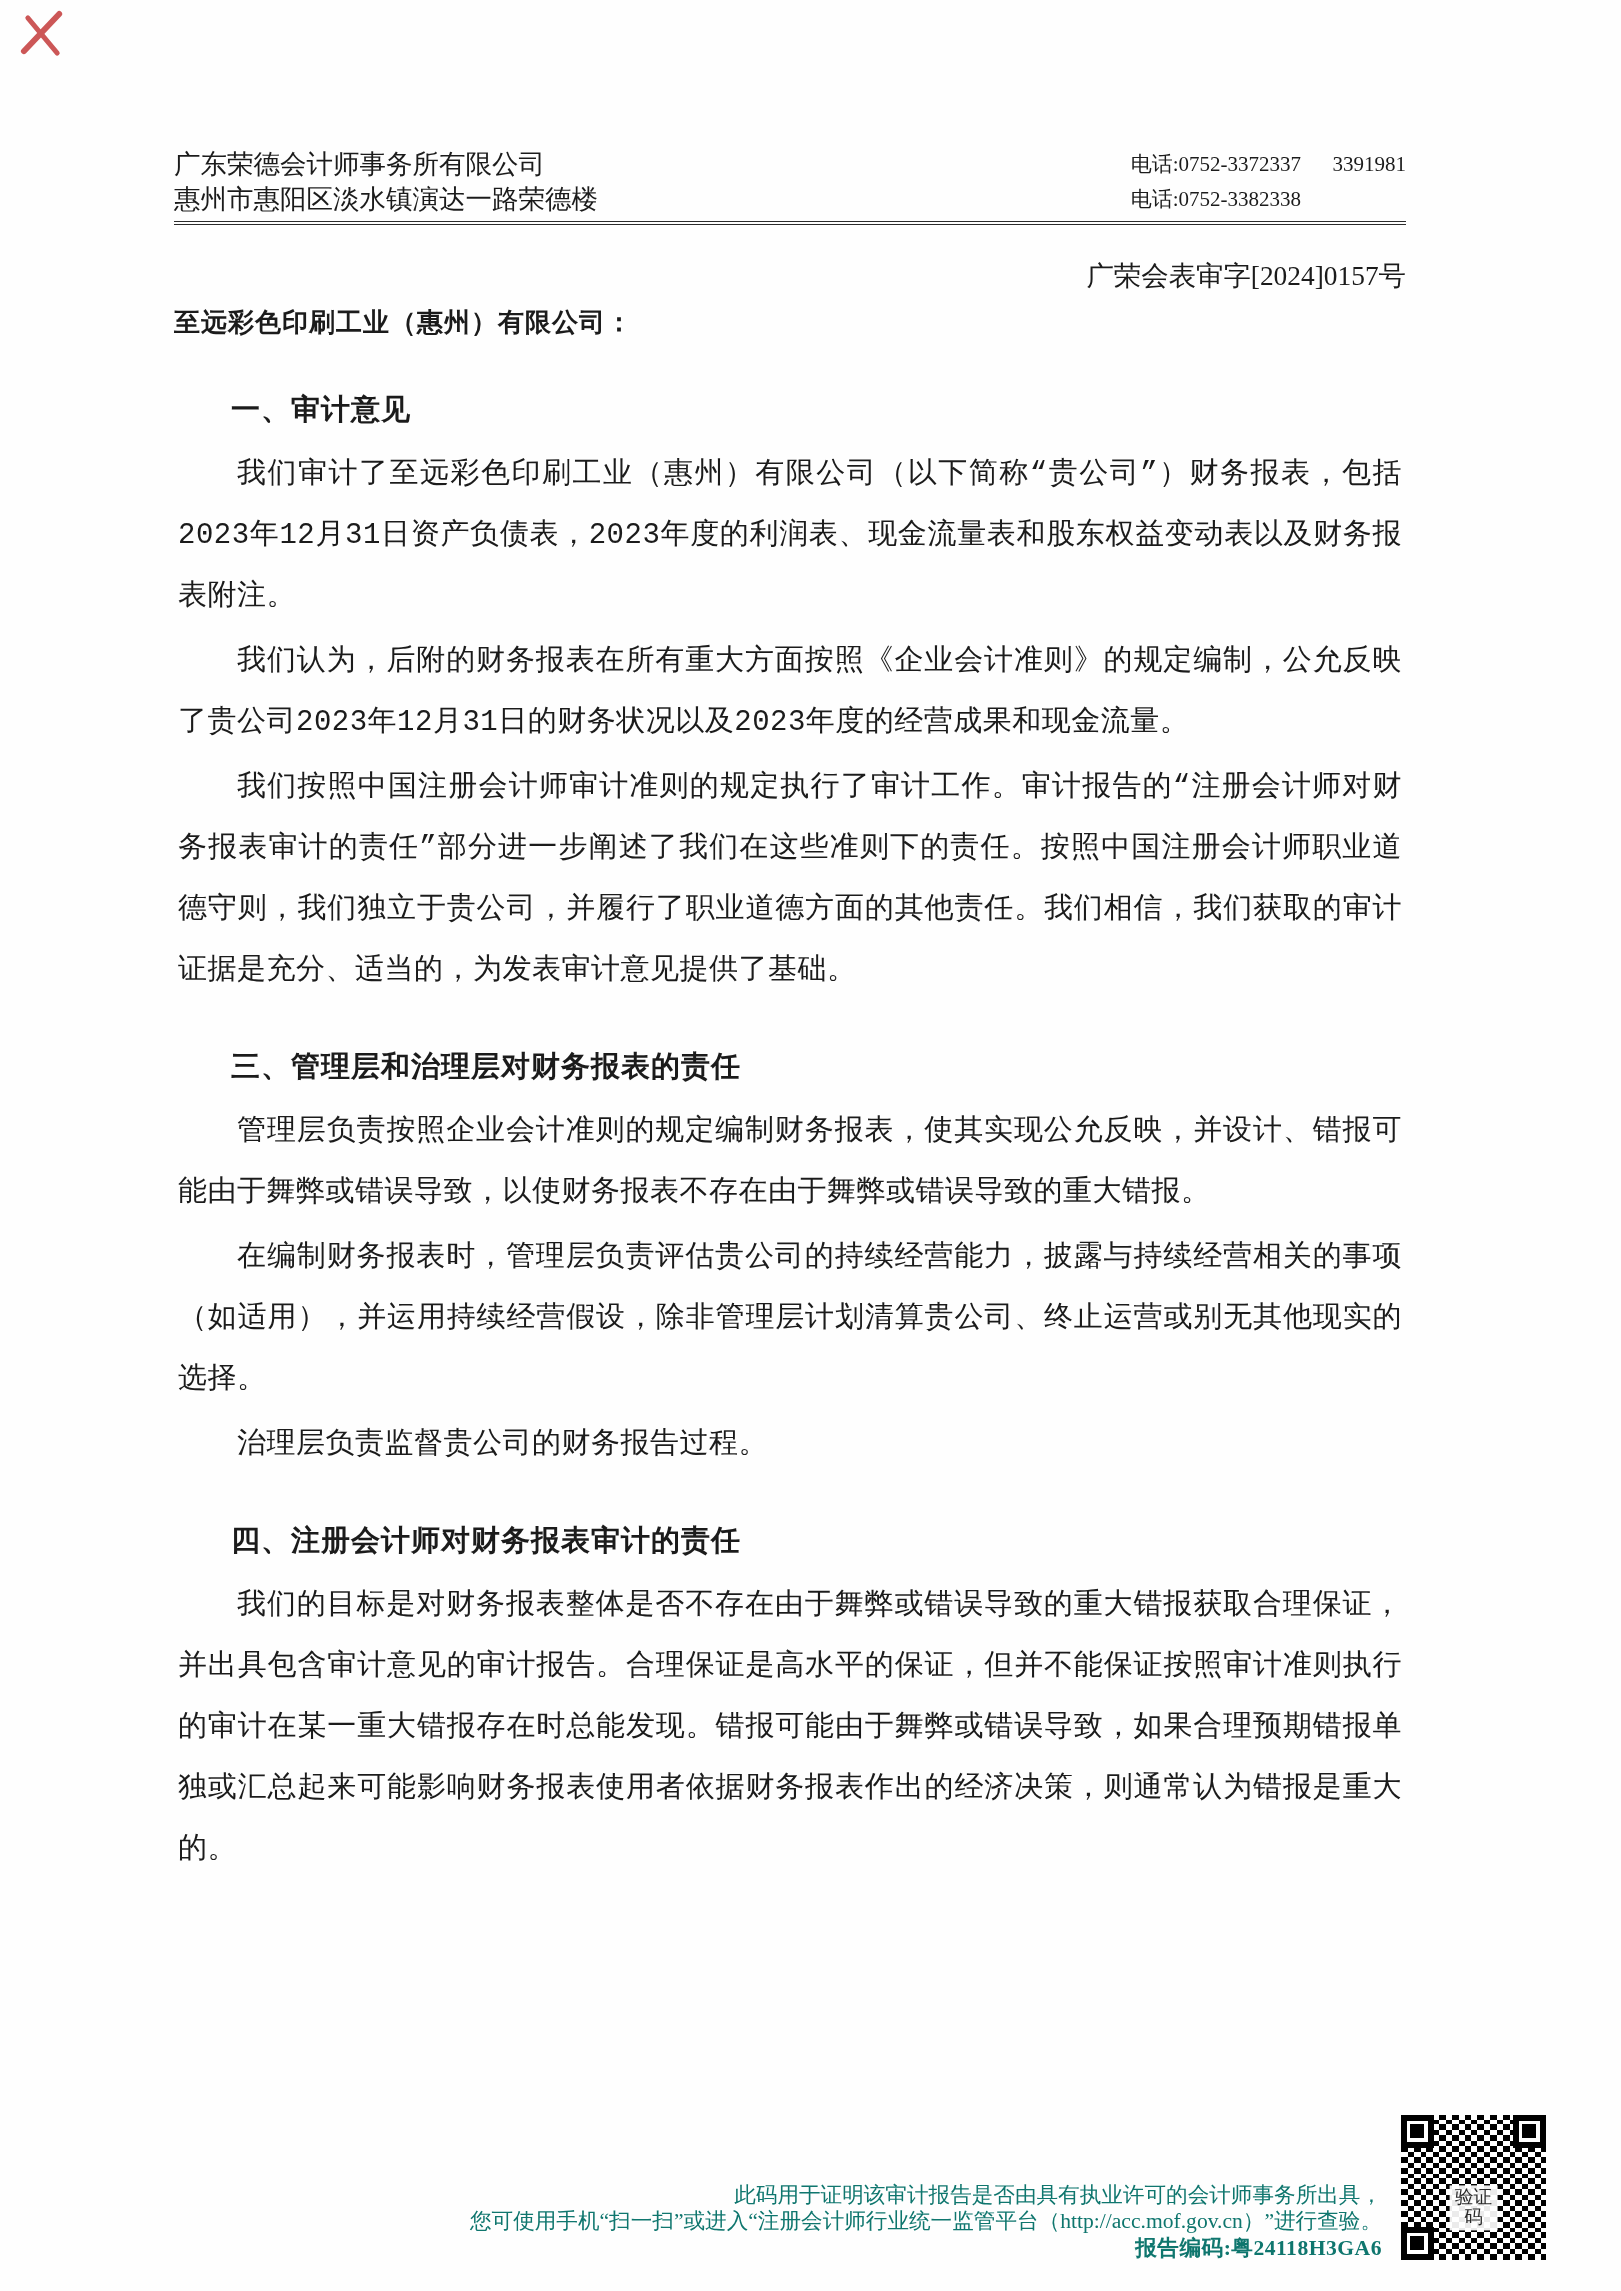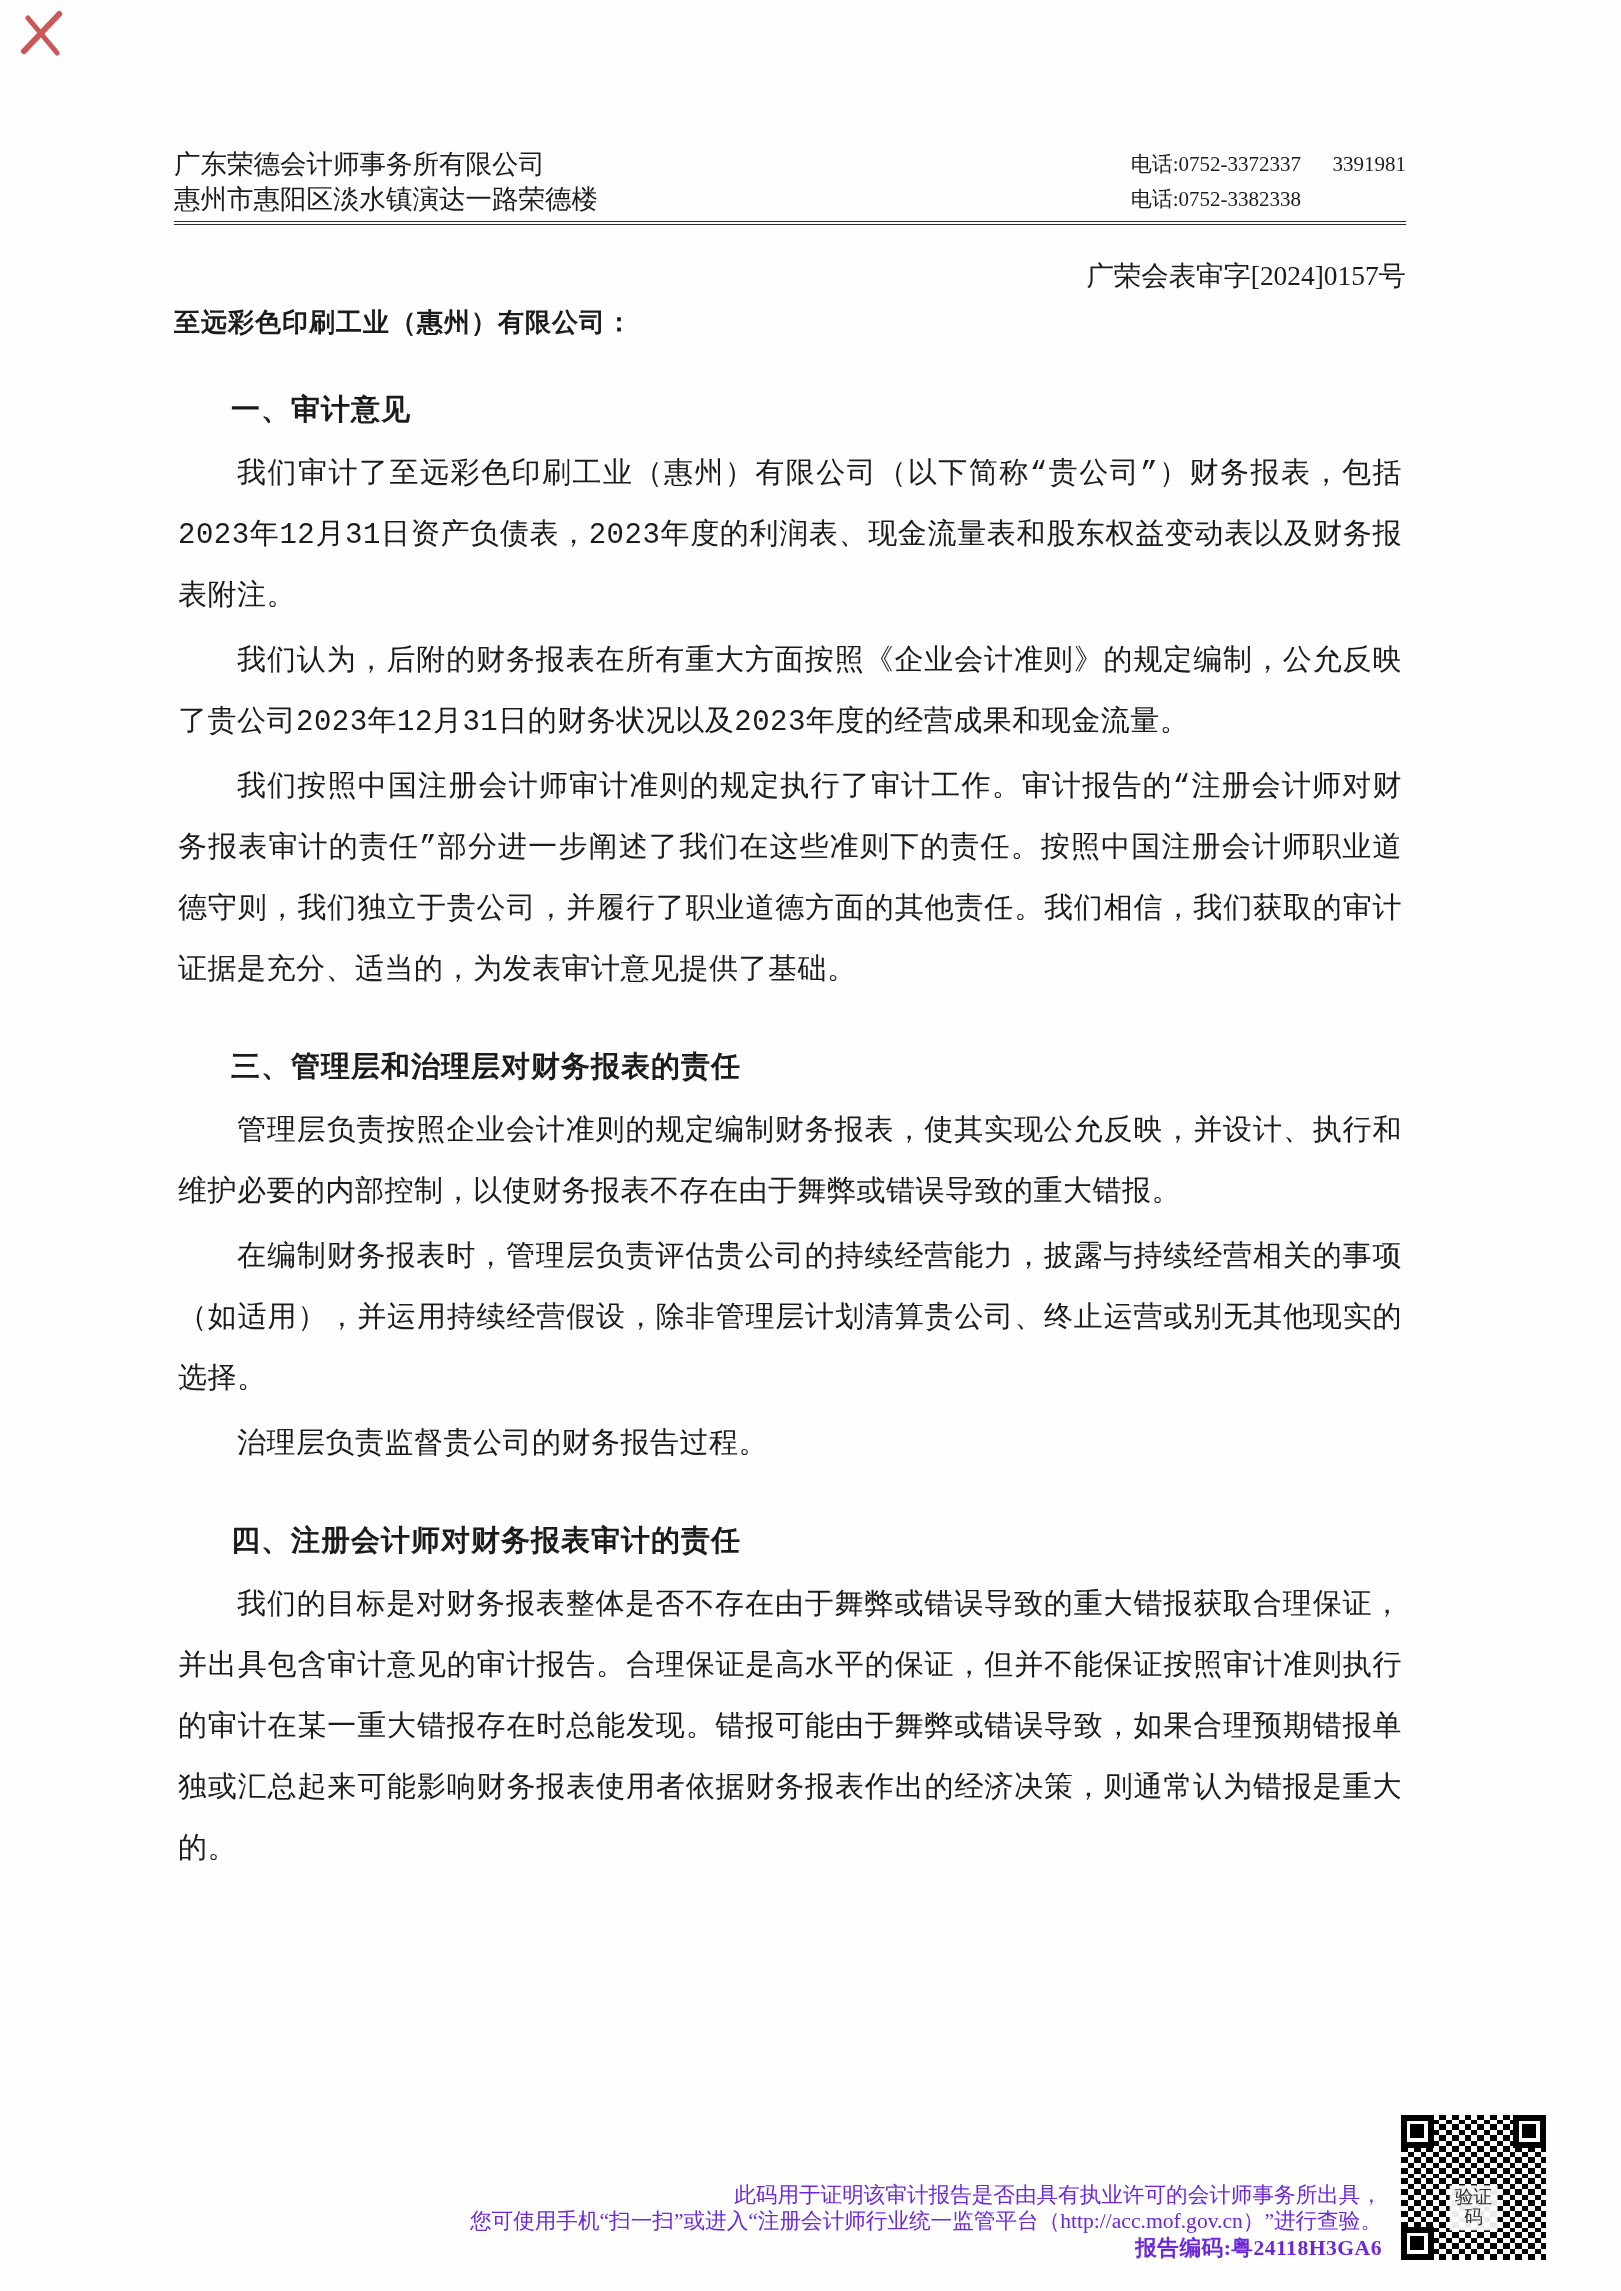--- a/index.html
+++ b/index.html
@@ -89,21 +89,21 @@
   }
   
   .footer-text {
     position: absolute;
     right: 239px;
     bottom: 31px;
     width: 1098px;
     text-align: right;
     font-size: 21.6px;
     line-height: 26.5px;
-    color: #6d28d9;
+    color: #0f766e;
   }
   .footer-text .report-code {
     font-weight: bold;
     letter-spacing: 0.5px;
   }
   .qr {
     position: absolute;
     right: 75px;
     bottom: 32px;
     width: 145px;
@@ -181,21 +181,21 @@
       <p class="para">我们审计了至远彩色印刷工业（惠州）有限公司（以下简称“贵公司”）财务报表，包括2023年12月31日资产负债表，2023年度的利润表、现金流量表和股东权益变动表以及财务报表附注。</p>
       <p class="para">我们认为，后附的财务报表在所有重大方面按照《企业会计准则》的规定编制，公允反映了贵公司2023年12月31日的财务状况以及2023年度的经营成果和现金流量。</p>
     </section>
 
     <section>
       <p class="para">我们按照中国注册会计师审计准则的规定执行了审计工作。审计报告的“注册会计师对财务报表审计的责任”部分进一步阐述了我们在这些准则下的责任。按照中国注册会计师职业道德守则，我们独立于贵公司，并履行了职业道德方面的其他责任。我们相信，我们获取的审计证据是充分、适当的，为发表审计意见提供了基础。</p>
     </section>
 
     <section>
       <h2 class="sec-h">三、管理层和治理层对财务报表的责任</h2>
-      <p class="para">管理层负责按照企业会计准则的规定编制财务报表，使其实现公允反映，并设计、执行和维护必要的内部控制，以使财务报表不存在由于舞弊或错误导致的重大错报。</p>
+      <p class="para">管理层负责按照企业会计准则的规定编制财务报表，使其实现公允反映，并设计、错报可能由于舞弊或错误导致，以使财务报表不存在由于舞弊或错误导致的重大错报。</p>
       <p class="para">在编制财务报表时，管理层负责评估贵公司的持续经营能力，披露与持续经营相关的事项（如适用），并运用持续经营假设，除非管理层计划清算贵公司、终止运营或别无其他现实的选择。</p>
       <p class="para">治理层负责监督贵公司的财务报告过程。</p>
     </section>
 
     <section>
       <h2 class="sec-h">四、注册会计师对财务报表审计的责任</h2>
       <p class="para">我们的目标是对财务报表整体是否不存在由于舞弊或错误导致的重大错报获取合理保证，并出具包含审计意见的审计报告。合理保证是高水平的保证，但并不能保证按照审计准则执行的审计在某一重大错报存在时总能发现。错报可能由于舞弊或错误导致，如果合理预期错报单独或汇总起来可能影响财务报表使用者依据财务报表作出的经济决策，则通常认为错报是重大的。</p>
     </section>
 
   </div>

